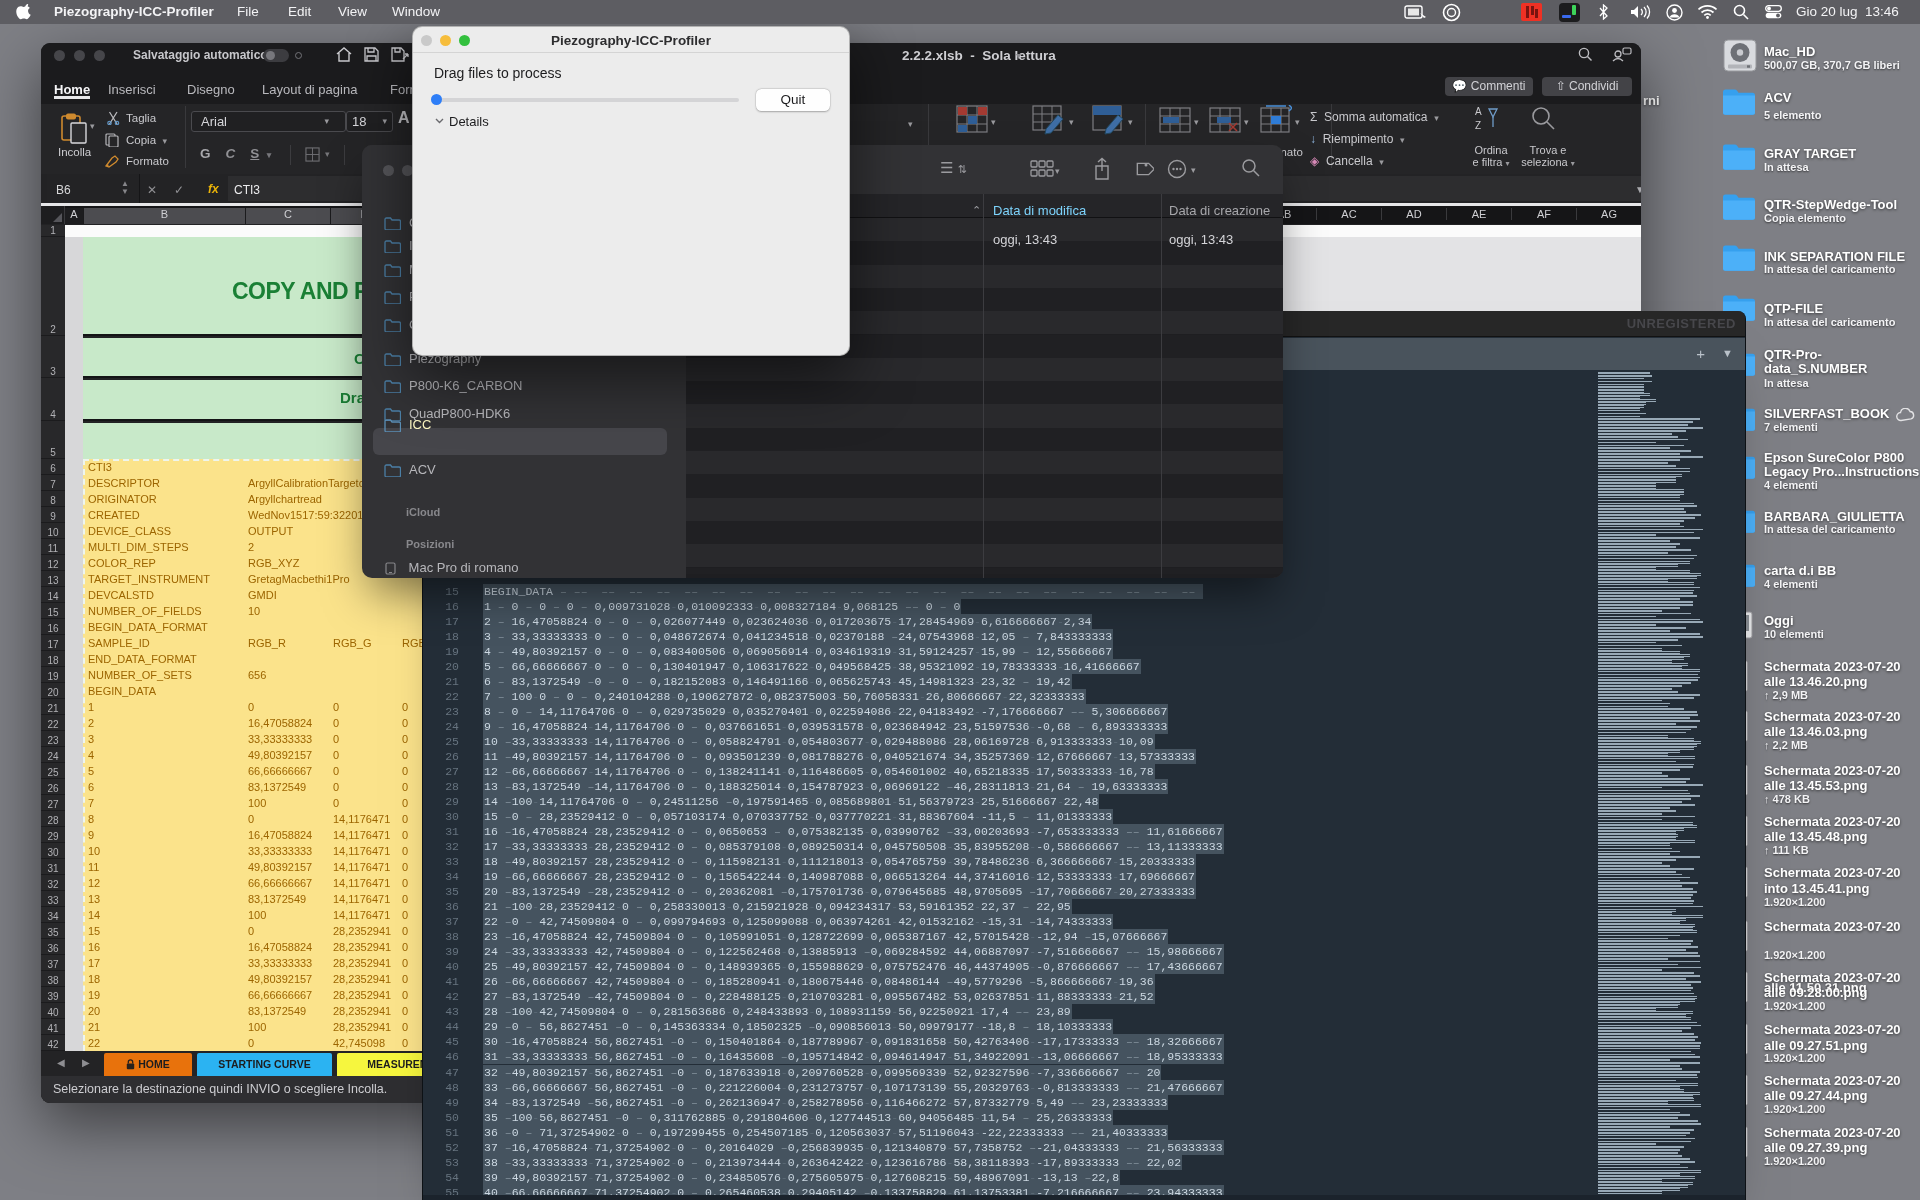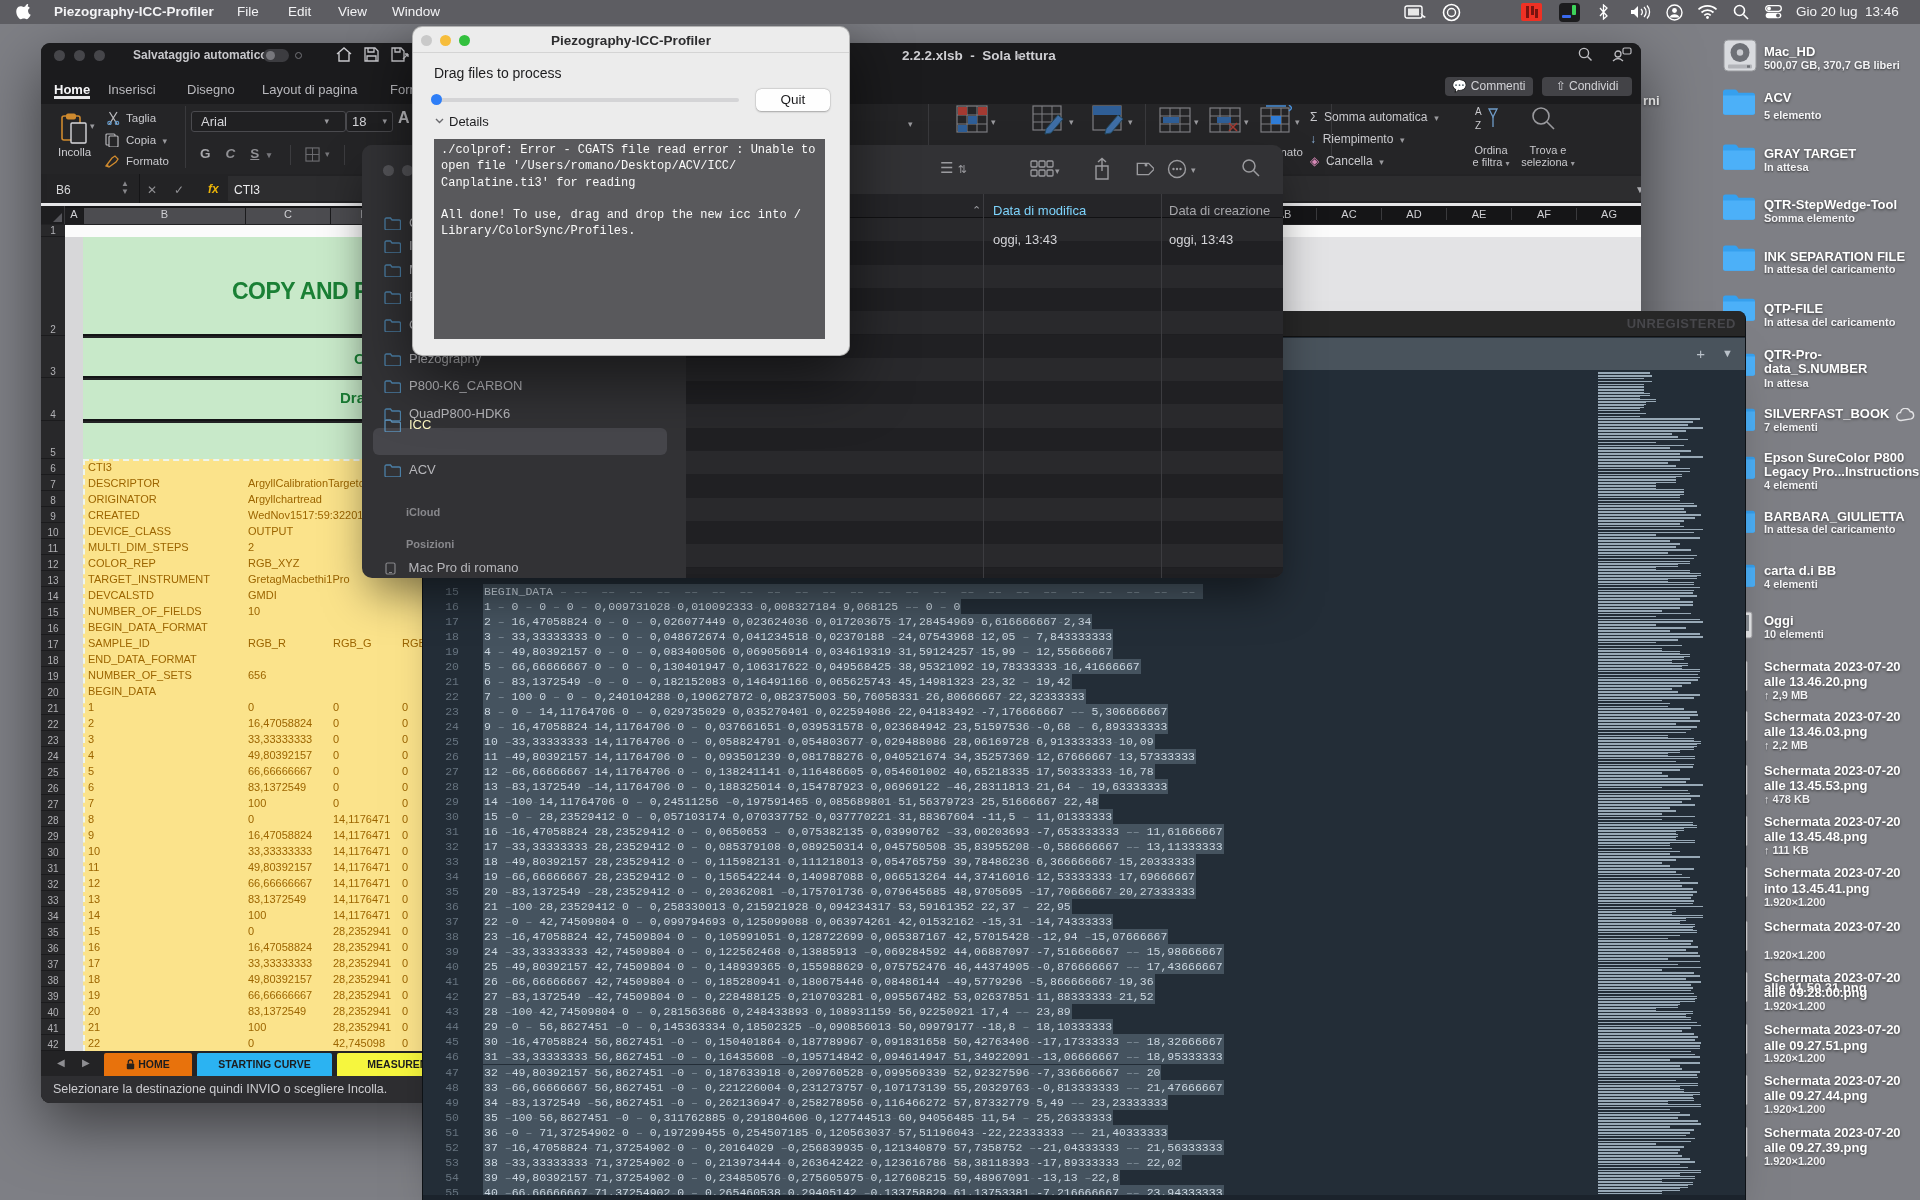--- a/index.html
+++ b/index.html
@@ -78,21 +78,21 @@
       </svg>
       <div class="it" style="top:146px"> GRAY TARGET</div>
       <div class="is" style="top:161px">In attesa</div>
     </div>
 <div class="dico">
       <svg class="fol" style="top:193px" width="34" height="28" viewBox="0 0 34 28">
         <path d="M1 4 q0-2.5 2.5-2.5 h9 q1.8 0 2.8 1.4 l1.2 1.8 h14 q2.5 0 2.5 2.5 v17 q0 2.5 -2.5 2.5 h-27 q-2.5 0 -2.5-2.5 z" fill="#36a0ee"></path>
         <path d="M1 7.5 h32 v16.7 q0 2.5 -2.5 2.5 h-27 q-2.5 0 -2.5-2.5 z" fill="#4cb0f8"></path>
       </svg>
       <div class="it" style="top:197px">QTR-StepWedge-Tool</div>
-      <div class="is" style="top:212px">Somma elemento</div>
+      <div class="is" style="top:212px">Copia elemento</div>
     </div>
 <div class="dico">
       <svg class="fol" style="top:244px" width="34" height="28" viewBox="0 0 34 28">
         <path d="M1 4 q0-2.5 2.5-2.5 h9 q1.8 0 2.8 1.4 l1.2 1.8 h14 q2.5 0 2.5 2.5 v17 q0 2.5 -2.5 2.5 h-27 q-2.5 0 -2.5-2.5 z" fill="#36a0ee"></path>
         <path d="M1 7.5 h32 v16.7 q0 2.5 -2.5 2.5 h-27 q-2.5 0 -2.5-2.5 z" fill="#4cb0f8"></path>
       </svg>
       <div class="it" style="top:249px">INK SEPARATION FILE</div>
       <div class="is" style="top:263px">In attesa del caricamento</div>
     </div>
 <div class="dico">
@@ -932,26 +932,20 @@
   <div style="position:absolute;left:0;top:6px;width:100%;text-align:center;font-size:13.5px;font-weight:bold;color:#2d2d2f">Piezography-ICC-Profiler</div>
   <div style="position:absolute;left:0;top:25px;width:100%;height:1px;background:#d4d4d4"></div>
   <div style="position:absolute;left:21px;top:38px;font-size:14px;color:#1c1c1e">Drag files to process</div>
   <div style="position:absolute;left:20px;top:71px;width:306px;height:4px;border-radius:2px;background:#d4d4d6"></div>
   <div style="position:absolute;left:18px;top:67px;width:11px;height:11px;border-radius:50%;background:#2e7ef7"></div>
   <div style="position:absolute;left:343px;top:62px;width:74px;height:22px;background:#fefefe;border-radius:5.5px;box-shadow:0 0.5px 2px rgba(0,0,0,.28),0 0 0 0.5px rgba(0,0,0,.08);font-size:13.5px;color:#1c1c1e;text-align:center;padding-top:3px">Quit</div>
   <svg style="position:absolute;left:22px;top:91px" width="9" height="6" viewBox="0 0 9 6">
       <path d="M1 1 L4.5 4.5 L8 1" fill="none" stroke="#6a6a6e" stroke-width="1.4"></path>
     </svg>
   <div style="position:absolute;left:36px;top:87px;font-size:13px;color:#1c1c1e">Details</div>
-  <div class="cons">./colprof: Error - CGATS file read error : Unable to
-open file '/Users/romano/Desktop/ACV/ICC/
-Canplatine.ti3' for reading
-
-All done! To use, drag and drop the new icc into /
-Library/ColorSync/Profiles.</div>
 </div>
 
 <div id="menubar">
   <svg class="mi" style="left:16px;top:4px" width="15" height="17" viewBox="0 0 15 17">
       <path d="M10.8 1 c0.1 1-0.3 1.9-0.9 2.6 c-0.6 0.7-1.6 1.2-2.5 1.1 c-0.1-0.9 0.4-1.9 0.9-2.5 C8.9 1.5 9.9 1 10.8 1 Z M13.6 12.6 c-0.4 1-0.6 1.4-1.2 2.2 c-0.8 1.2-1.9 2.6-3.2 2.6 c-1.2 0-1.5-0.8-3.1-0.8 c-1.6 0-2 0.8-3.2 0.8 C1.6 17.5 0.6 16.2-0.2 15 c-2.2-3.3-2.4-7.2-1.1-9.3 c0.9-1.5 2.4-2.4 3.8-2.4 c1.4 0 2.3 0.8 3.4 0.8 c1.1 0 1.8-0.8 3.4-0.8 c1.2 0 2.5 0.7 3.4 1.8 c-3 1.6-2.5 5.9 0.9 7.5 Z" transform="translate(2.2 -0.8) scale(0.92)" fill="#ffffff"></path>
     </svg>
   <div class="mi" style="left:54px;font-weight:bold">Piezography-ICC-Profiler</div>
   <div class="mi" style="left:237px">File</div>
   <div class="mi" style="left:288px">Edit</div>
   <div class="mi" style="left:338px">View</div>

